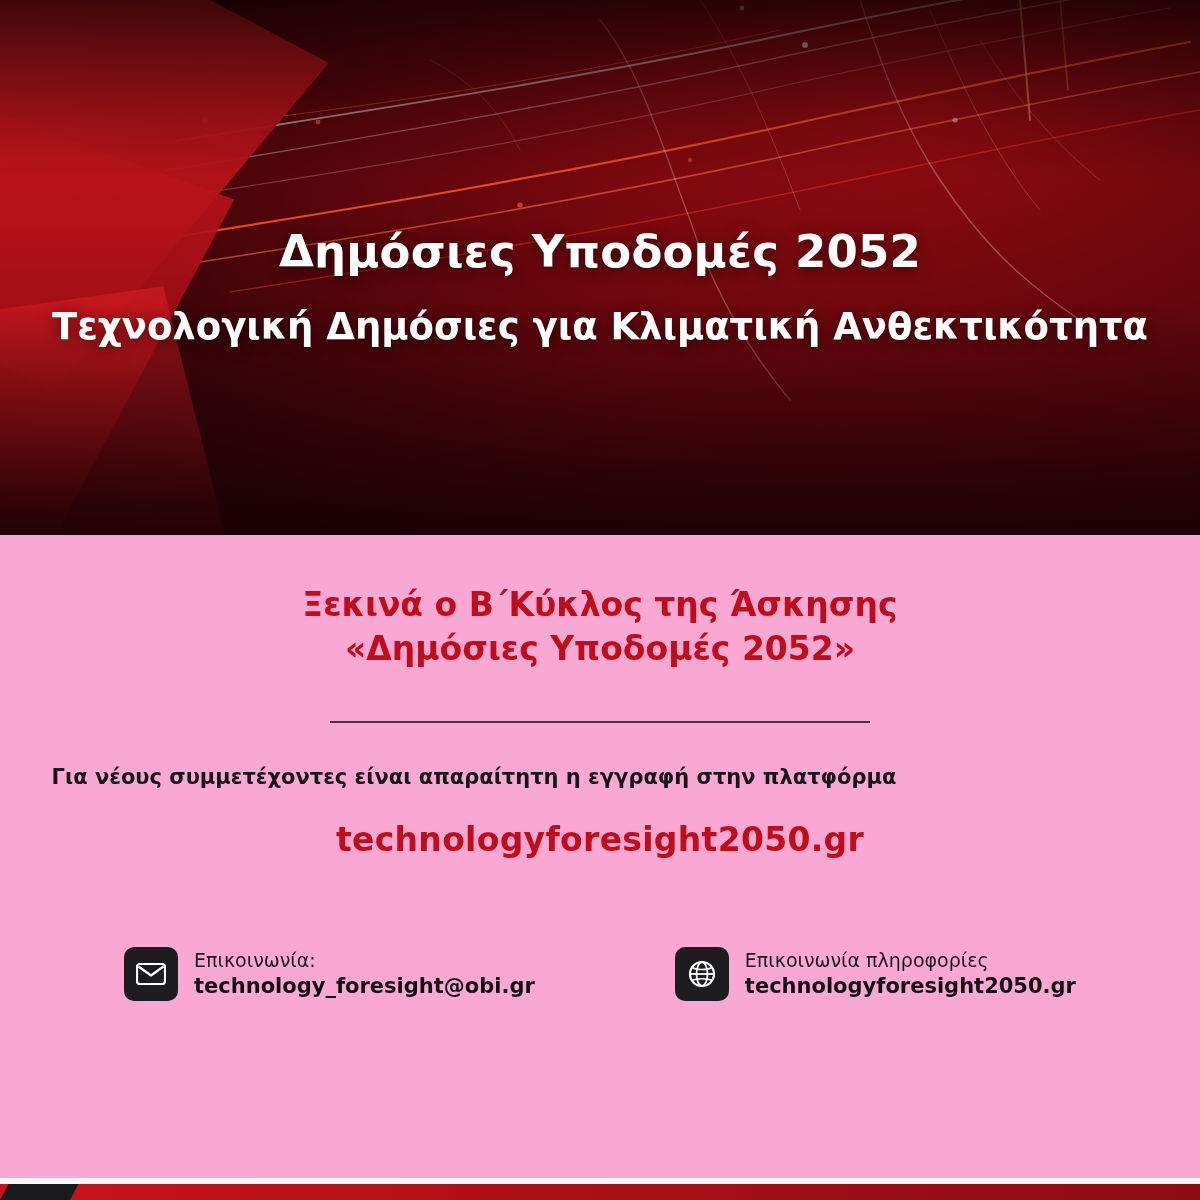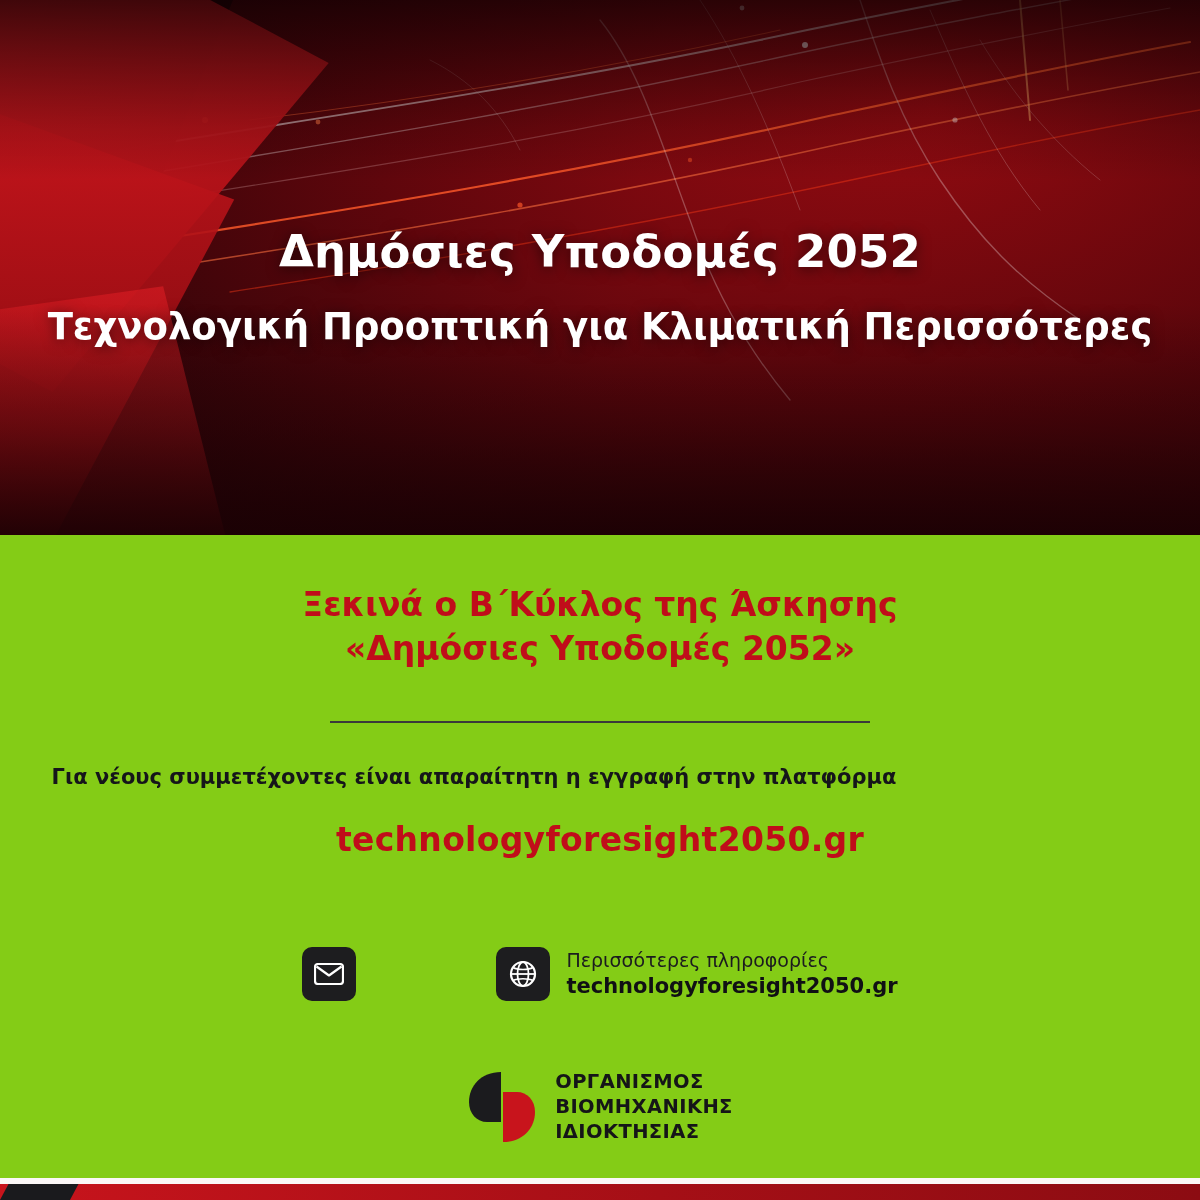--- a/index.html
+++ b/index.html
@@ -110,21 +110,21 @@
     font-weight: bold;
     text-shadow: 0 2px 14px rgba(0,0,0,0.55);
   }
 
   
   .body-area {
     position: absolute;
     top: 535px; left: 0;
     width: 1200px;
     height: 665px;
-    background: #84cc16;
+    background: #f9a8d4;
   }
 
   .headline {
     position: absolute;
     top: 48px;
     left: 0;
     width: 1200px;
     text-align: center;
     color: #c00d1a;
     font-size: 33px;
@@ -288,21 +288,21 @@
 
     <div class="shard shard-c"></div>
     <div class="shard shard-a"></div>
     <div class="shard shard-b"></div>
     <div class="shard shard-d"></div>
 
     <div class="hero-dark-top"></div>
     <div class="hero-dark-bottom"></div>
 
     <div class="hero-title">Δημόσιες Υποδομές 2052</div>
-    <div class="hero-subtitle">Τεχνολογική Προοπτική για Κλιματική Περισσότερες</div>
+    <div class="hero-subtitle">Τεχνολογική Δημόσιες για Κλιματική Ανθεκτικότητα</div>
   </div>
 
   <div class="body-area">
 
     <div class="headline">
       <span>Ξεκινά ο Β΄Κύκλος της Άσκησης</span>
       <span class="l2">«Δημόσιες Υποδομές 2052»</span>
     </div>
 
     <div class="divider"></div>
@@ -312,54 +312,45 @@
     <div class="site">technologyforesight2050.gr</div>
 
     <div class="contacts">
 
       <div class="contact">
         <span class="contact-icon">
           <svg width="30" height="22" viewBox="0 0 30 22" aria-hidden="true">
             <rect x="1" y="1" width="28" height="20" rx="3" fill="none" stroke="#ffffff" stroke-width="2.2"></rect>
             <path d="M2.5,3.5 L15,12.5 L27.5,3.5" fill="none" stroke="#ffffff" stroke-width="2.2" stroke-linejoin="round"></path>
           </svg>
+        </span>
+        <span class="contact-text">
+          <span class="contact-label" style="display:block">Επικοινωνία:</span>
+          <span class="contact-value" style="display:block">technology_foresight@obi.gr</span>
         </span>
       </div>
 
       <div class="contact">
         <span class="contact-icon">
           <svg width="30" height="30" viewBox="0 0 30 30" aria-hidden="true">
             <circle cx="15" cy="15" r="12" fill="none" stroke="#ffffff" stroke-width="2.2"></circle>
             <ellipse cx="15" cy="15" rx="5.5" ry="12" fill="none" stroke="#ffffff" stroke-width="1.8"></ellipse>
             <path d="M3.4,15 H26.6" stroke="#ffffff" stroke-width="1.8"></path>
             <path d="M5.2,8.5 C9,11 21,11 24.8,8.5" fill="none" stroke="#ffffff" stroke-width="1.5"></path>
             <path d="M5.2,21.5 C9,19 21,19 24.8,21.5" fill="none" stroke="#ffffff" stroke-width="1.5"></path>
           </svg>
         </span>
         <span class="contact-text">
-          <span class="contact-label" style="display:block">Περισσότερες πληροφορίες</span>
+          <span class="contact-label" style="display:block">Επικοινωνία πληροφορίες</span>
           <span class="contact-value" style="display:block">technologyforesight2050.gr</span>
         </span>
       </div>
 
     </div>
 
-    <div class="logo-block">
-      <span class="logo-mark">
-        <svg width="70" height="74" viewBox="0 0 70 74" aria-hidden="true">
-          <path d="M34,2 C14,2 2,16 2,32 C2,44 10,52 20,52 L34,52 L34,2 Z" fill="#1b1b1e"></path>
-          <path d="M36,22 L36,72 C56,72 68,58 68,42 C68,30 60,22 50,22 L36,22 Z" fill="#c8141c"></path>
-        </svg>
-      </span>
-      <span class="logo-text">
-        <span style="display:block">ΟΡΓΑΝΙΣΜΟΣ</span>
-        <span style="display:block">ΒΙΟΜΗΧΑΝΙΚΗΣ</span>
-        <span style="display:block">ΙΔΙΟΚΤΗΣΙΑΣ</span>
-      </span>
-    </div>
 
   </div>
 
   <div class="footer-bar">
     <div class="footer-red"></div>
     <div class="footer-dark"></div>
   </div>
 
 </div>
 

